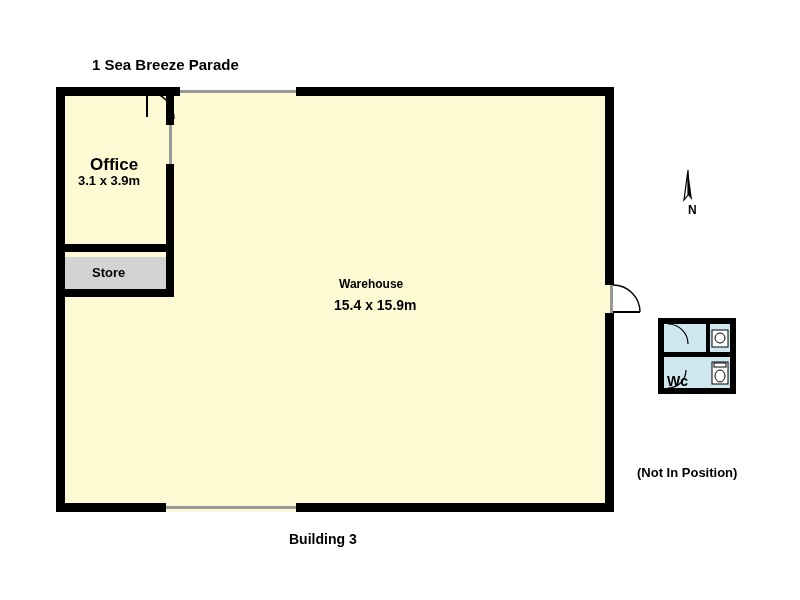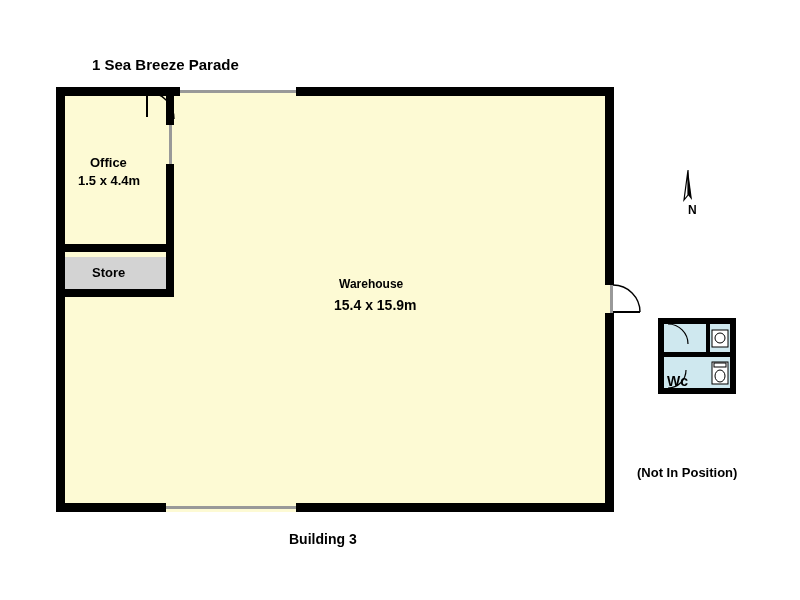--- a/index.html
+++ b/index.html
@@ -35,21 +35,21 @@
     margin-left: 36px;
   }
   #building-label {
     left: 289px;
     top: 531px;
     font-size: 14px;
   }
   #office-name {
     left: 90px;
     top: 155px;
-    font-size: 13px;
+    font-size: 17px;
   }
   #office-dims {
     left: 78px;
     top: 173px;
     font-size: 13px;
   }
   #store-name {
     left: 92px;
     top: 265px;
     font-size: 13px;
@@ -153,21 +153,21 @@
   <path d="M 668 324 A 20 20 0 0 1 688 344" fill="none" stroke="#000000" stroke-width="1.2"></path>
   <path d="M 668 388 A 18 18 0 0 0 686 370" fill="none" stroke="#000000" stroke-width="1.2"></path>
 
   <path d="M 688 170 L 692 200 L 688 195 Z" fill="#000000"></path>
   <path d="M 688 170 L 684 200 L 688 195 Z" fill="#ffffff" stroke="#000000" stroke-width="1.2"></path>
 </svg>
 
 <div class="lbl" id="title-label">1 Sea Breeze Parade</div>
 
 <div class="lbl" id="office-name">Office</div>
-<div class="lbl" id="office-dims">1.5 x 4.4m</div>
+<div class="lbl" id="office-dims">3.1 x 3.9m</div>
 
 <div class="lbl" id="store-name">Store</div>
 
 <div class="lbl" id="warehouse-name">Warehouse</div>
 <div class="lbl" id="warehouse-dims">15.4 x 15.9m</div>
 
 <div class="lbl" id="wc-name">Wc</div>
 
 <div class="lbl" id="not-in-position">(Not In Position)</div>
 

